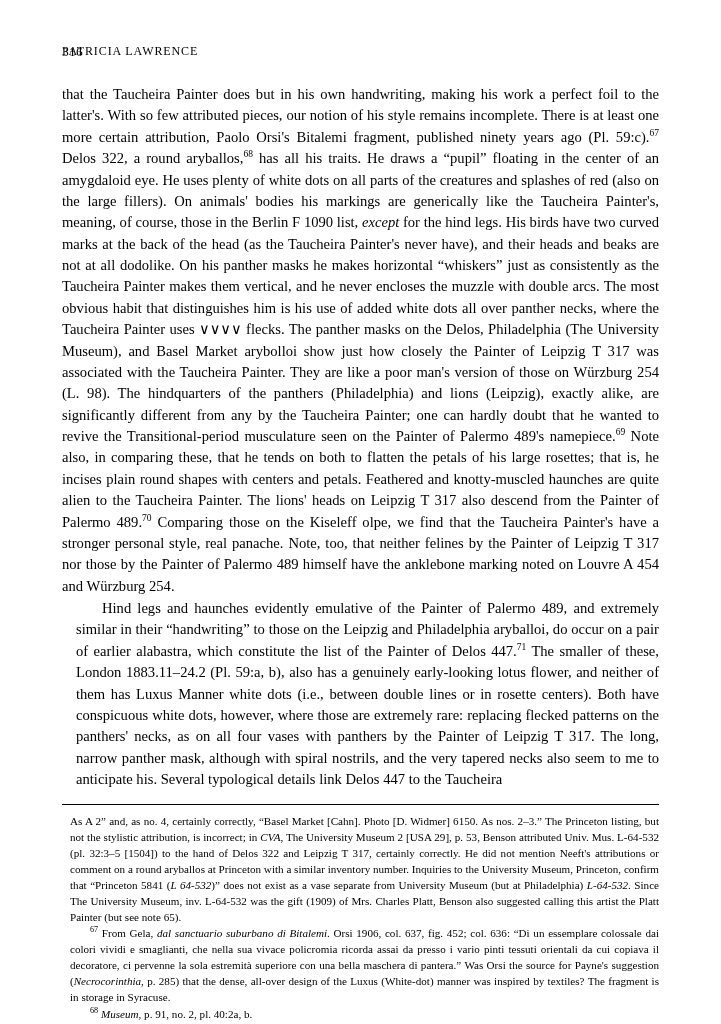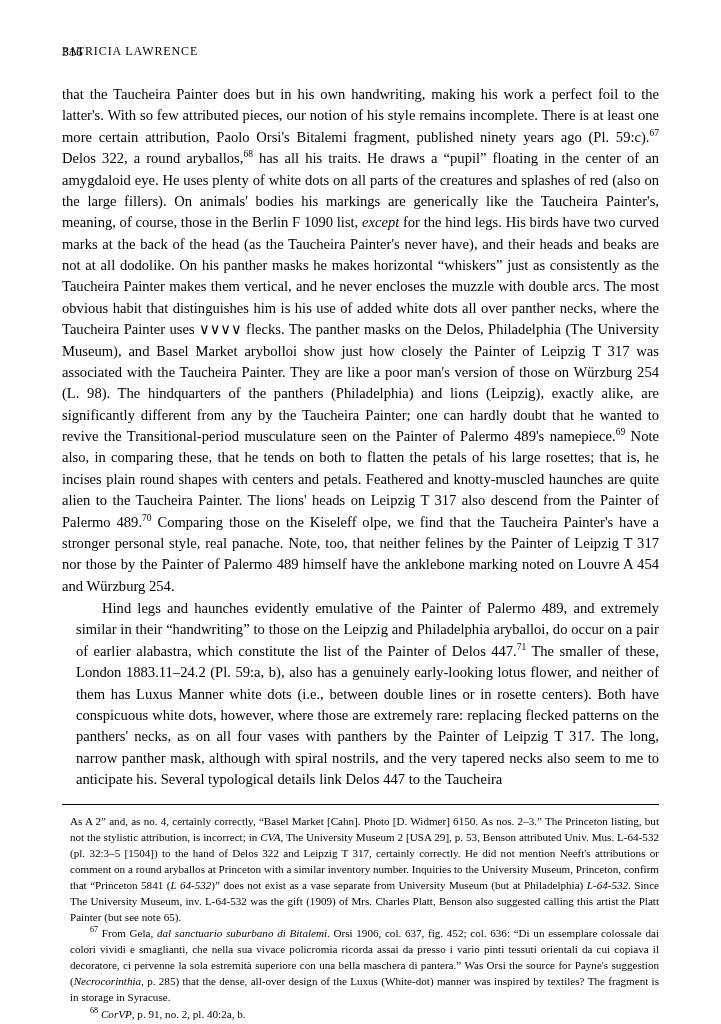--- a/index.html
+++ b/index.html
@@ -98,19 +98,19 @@
     <p class="indent"><span>Hind legs and haunches evidently emulative of the Painter of Palermo 489, and extremely similar in their “handwriting” to those on the Leipzig and Philadelphia aryballoi, do occur on a pair of earlier alabastra, which constitute the list of the Painter of Delos 447.</span><sup>71</sup><span>  The smaller of these, London 1883.11–24.2 (Pl. 59:a, b), also has a genuinely early-looking lotus flower, and neither of them has Luxus Manner white dots (i.e., between double lines or in rosette centers).  Both have conspicuous white dots, however, where those are extremely rare:  replacing flecked patterns on the panthers' necks, as on all four vases with panthers by the Painter of Leipzig T 317.  The long, narrow panther mask, although with spiral nostrils, and the very tapered necks also seem to me to anticipate his.  Several typological details link Delos 447 to the Taucheira</span></p>
   </div>
 
   <hr class="rule">
 
   <div class="notes">
     <p class="hang"><span>As A 2” and, as no. 4, certainly correctly, “Basel Market [Cahn].  Photo [D. Widmer] 6150.  As nos. 2–3.”  The Princeton listing, but not the stylistic attribution, is incorrect; in </span><i>CVA</i><span>, The University Museum 2 [USA 29], p. 53, Benson attributed Univ. Mus. L-64-532 (pl. 32:3–5 [1504]) to the hand of Delos 322 and Leipzig T 317, certainly correctly.  He did not mention Neeft's attributions or comment on a round aryballos at Princeton with a similar inventory number.  Inquiries to the University Museum, Princeton, confirm that “Princeton 5841 (</span><i>L 64-532</i><span>)” does not exist as a vase separate from University Museum (but at Philadelphia) </span><i>L-64-532</i><span>.  Since The University Museum, inv. L-64-532 was the gift (1909) of Mrs. Charles Platt, Benson also suggested calling this artist the Platt Painter (but see note 65).</span></p>
 
     <p class="ind"><sup>67</sup><span>  From Gela, </span><i>dal sanctuario suburbano di Bitalemi</i><span>.  Orsi 1906, col. 637, fig. 452; col. 636: “Di un essemplare colossale dai colori vividi e smaglianti, che nella sua vivace policromia ricorda assai da presso i vario pinti tessuti orientali da cui copiava il decoratore, ci pervenne la sola estremità superiore con una bella maschera di pantera.”  Was Orsi the source for Payne's suggestion (</span><i>Necrocorinthia</i><span>, p. 285) that the dense, all-over design of the Luxus (White-dot) manner was inspired by textiles?  The fragment is in storage in Syracuse.</span></p>
 
-    <p class="ind"><sup>68</sup><span>  </span><i>CorVP</i><span>, p. 91, no. 2, pl. 40:2a, b.</span></p>
+    <p class="ind"><sup>68</sup><span>  </span><i>Museum</i><span>, p. 91, no. 2, pl. 40:2a, b.</span></p>
 
     <p class="ind"><sup>69</sup></p>
 
   </div>
 
 </div>
 
 </body></html>

